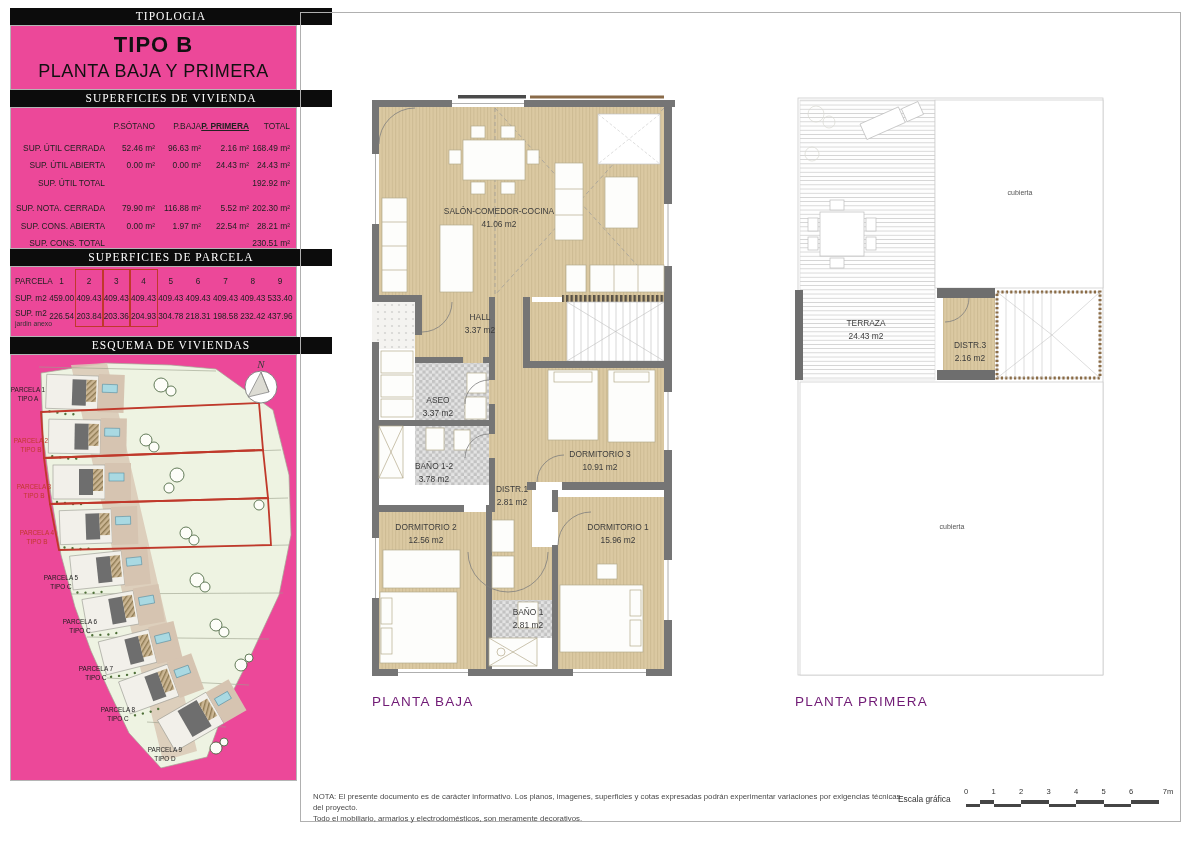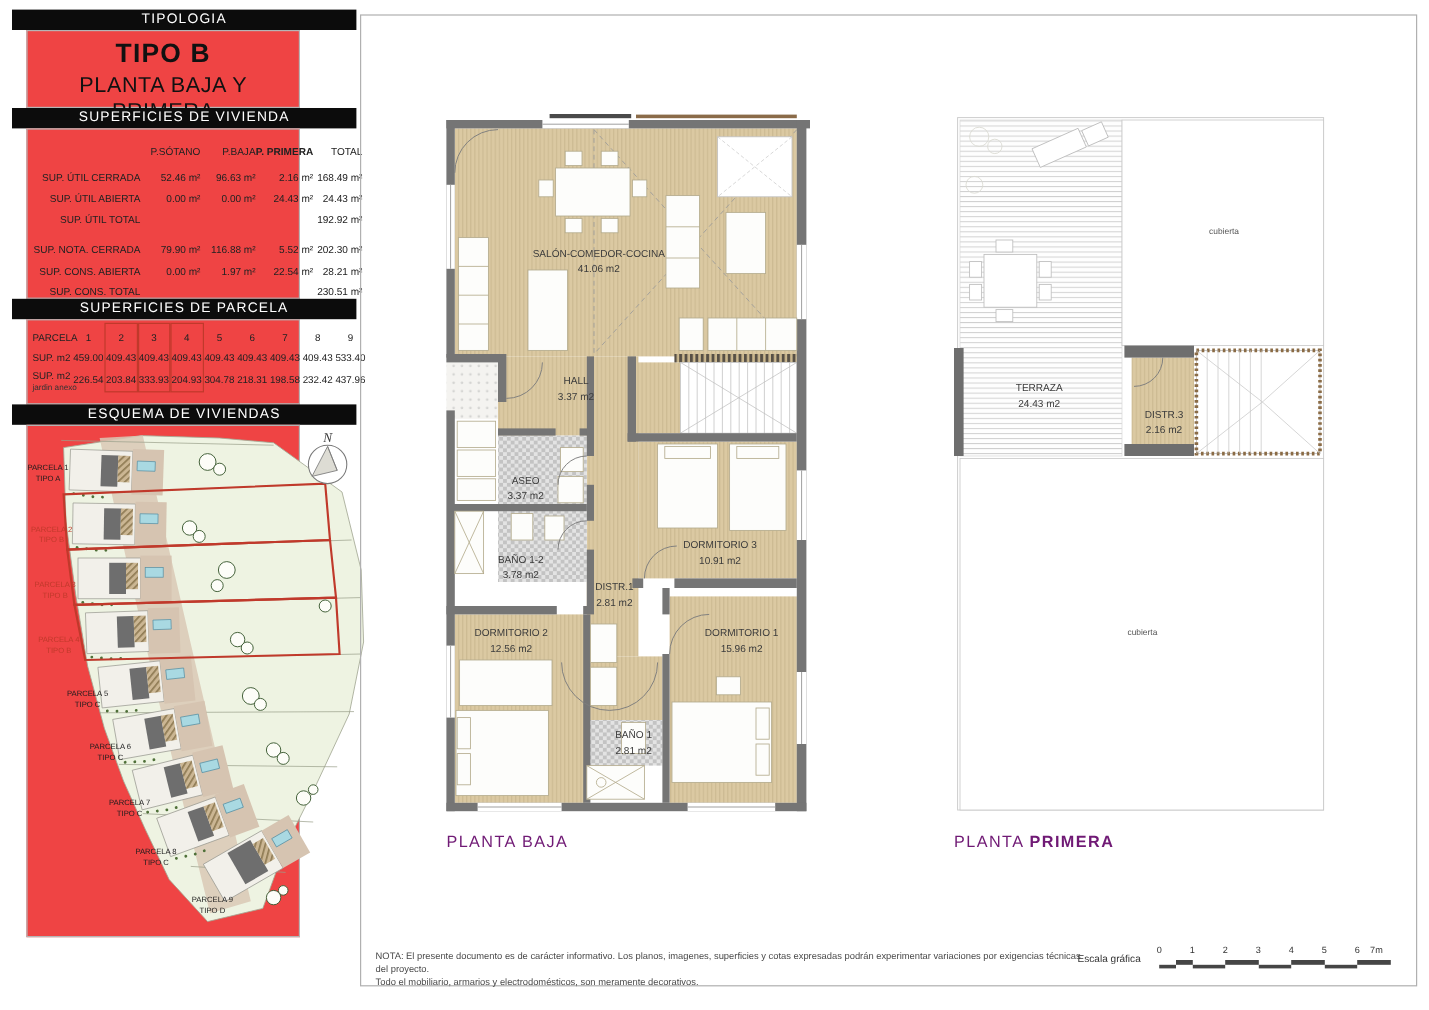--- a/index.html
+++ b/index.html
@@ -1,46 +1,46 @@
 <!DOCTYPE html>
 <html><head>
 <meta charset="utf-8">
 <style>
   html,body{margin:0;padding:0;background:#9a9a9a;}
   .page{position:relative;width:1191px;height:842px;background:#ffffff;
         font-family:"Liberation Sans",sans-serif;overflow:hidden;margin:0 auto;}
   
-  .bar{position:absolute;left:10px;width:287px;height:17px;background:#0c0c0c;color:#fff;
-       text-align:center;font-size:11.5px;letter-spacing:1px;line-height:17px;}
-  .sbox{position:absolute;left:22px;width:228px;background:#ef4444;border:1px solid #b5b5b5;
+  .bar{position:absolute;left:10px;width:322px;height:17px;background:#0c0c0c;color:#fff;
+       text-align:center;font-size:11.5px;letter-spacing:1px;line-height:17px;font-family:Liberation Serif, serif;}
+  .sbox{position:absolute;left:10px;width:287px;background:#ec4899;border:1px solid #b5b5b5;
         box-sizing:border-box;}
   .titlebox{top:25px;height:65px;text-align:center;}
   .tipo{font-size:22px;font-weight:bold;letter-spacing:1px;margin-top:6px;color:#111;}
   .plantas{font-size:18px;font-weight:normal;letter-spacing:.5px;margin-top:3px;color:#111;}
   .vivbox{top:107px;height:142px;font-size:8.4px;color:#222;}
   .viv-grid{display:grid;grid-template-columns:90px 50px 46px 48px 41px;padding:0 4px;}
   .viv-grid .h{padding-top:10px;padding-bottom:4px;}
   .viv-grid .num{text-align:right;}
   .viv-grid .lbl{text-align:right;}
   .viv-grid > div{line-height:17.5px;white-space:nowrap;}
   .viv-gap{height:8px;grid-column:1 / span 5;}
-  .emph{font-weight:bold;}
+  .emph{font-weight:bold;text-decoration:underline;}
   .parbox{top:266px;height:71px;font-size:8.2px;color:#222;}
   .par-grid{display:grid;grid-template-columns:33px repeat(9,27.3px);padding:0 4px;align-items:center;}
   .par-grid > div{text-align:center;line-height:15px;white-space:nowrap;}
   .par-grid .lbl{text-align:left;}
   .par-grid .h{padding-top:7px;padding-bottom:2px;}
   .jardin-sub{display:block;font-size:6.8px;line-height:6px;color:#333;}
   .redbox{position:absolute;top:2px;height:58px;width:27.5px;border:1.6px solid #c0392b;box-sizing:border-box;}
   .esqbox{top:354px;height:427px;}
   
   .frame{position:absolute;left:300px;top:12px;width:881px;height:810px;border:1px solid #b0b0b0;box-sizing:border-box;}
   .plan{position:absolute;}
   .caption{position:absolute;font-size:13.5px;letter-spacing:1.2px;color:#701a75;}
-  .caption .b{font-weight:bold;}
+  .caption .b{font-weight:normal;}
   .nota{position:absolute;left:313px;top:791px;width:588px;font-size:7.8px;line-height:11px;color:#4a4a4a;}
   .escala{position:absolute;left:898px;top:794px;font-size:8.4px;color:#333;}
   .scalebar{position:absolute;left:966px;top:787px;width:200px;height:22px;}
   .tick{position:absolute;top:0;width:22px;text-align:center;font-size:7.6px;color:#333;}
   .seg{position:absolute;background:#454545;height:3.6px;}
   
   svg text{font-family:"Liberation Sans",sans-serif;fill:#3c3c3c;}
   .roomname{font-size:8.4px;}
   .roomarea{font-size:8.4px;}
   .cubtext{font-size:7px;fill:#555;}
@@ -135,21 +135,21 @@
       <div>409.43</div>
       <div>409.43</div>
       <div>533.40</div>
 
       <div class="lbl">
         <span>SUP. m2</span>
         <span class="jardin-sub">jardin anexo</span>
       </div>
       <div>226.54</div>
       <div>203.84</div>
-      <div>333.93</div>
+      <div>203.36</div>
       <div>204.93</div>
       <div>304.78</div>
       <div>218.31</div>
       <div>198.58</div>
       <div>232.42</div>
       <div>437.96</div>
     </div>
     <div class="redbox" style="left:64px;"></div>
     <div class="redbox" style="left:91.5px;"></div>
     <div class="redbox" style="left:119px;"></div>
@@ -637,21 +637,21 @@
 
   <div class="escala">Escala gráfica</div>
   <div class="scalebar">
     <span class="tick" style="left:-11px;">0</span>
     <span class="tick" style="left:16.5px;">1</span>
     <span class="tick" style="left:44px;">2</span>
     <span class="tick" style="left:71.5px;">3</span>
     <span class="tick" style="left:99px;">4</span>
     <span class="tick" style="left:126.5px;">5</span>
     <span class="tick" style="left:154px;">6</span>
-    <span class="tick" style="left:170px;">7m</span>
+    <span class="tick" style="left:191px;">7m</span>
     <div class="seg" style="left:13.75px;width:13.75px;top:13px;"></div>
     <div class="seg" style="left:55px;width:27.5px;top:13px;"></div>
     <div class="seg" style="left:110px;width:27.5px;top:13px;"></div>
     <div class="seg" style="left:165px;width:27.5px;top:13px;"></div>
     <div class="seg" style="left:0;width:13.75px;top:16.6px;"></div>
     <div class="seg" style="left:27.5px;width:27.5px;top:16.6px;"></div>
     <div class="seg" style="left:82.5px;width:27.5px;top:16.6px;"></div>
     <div class="seg" style="left:137.5px;width:27.5px;top:16.6px;"></div>
   </div>
 

